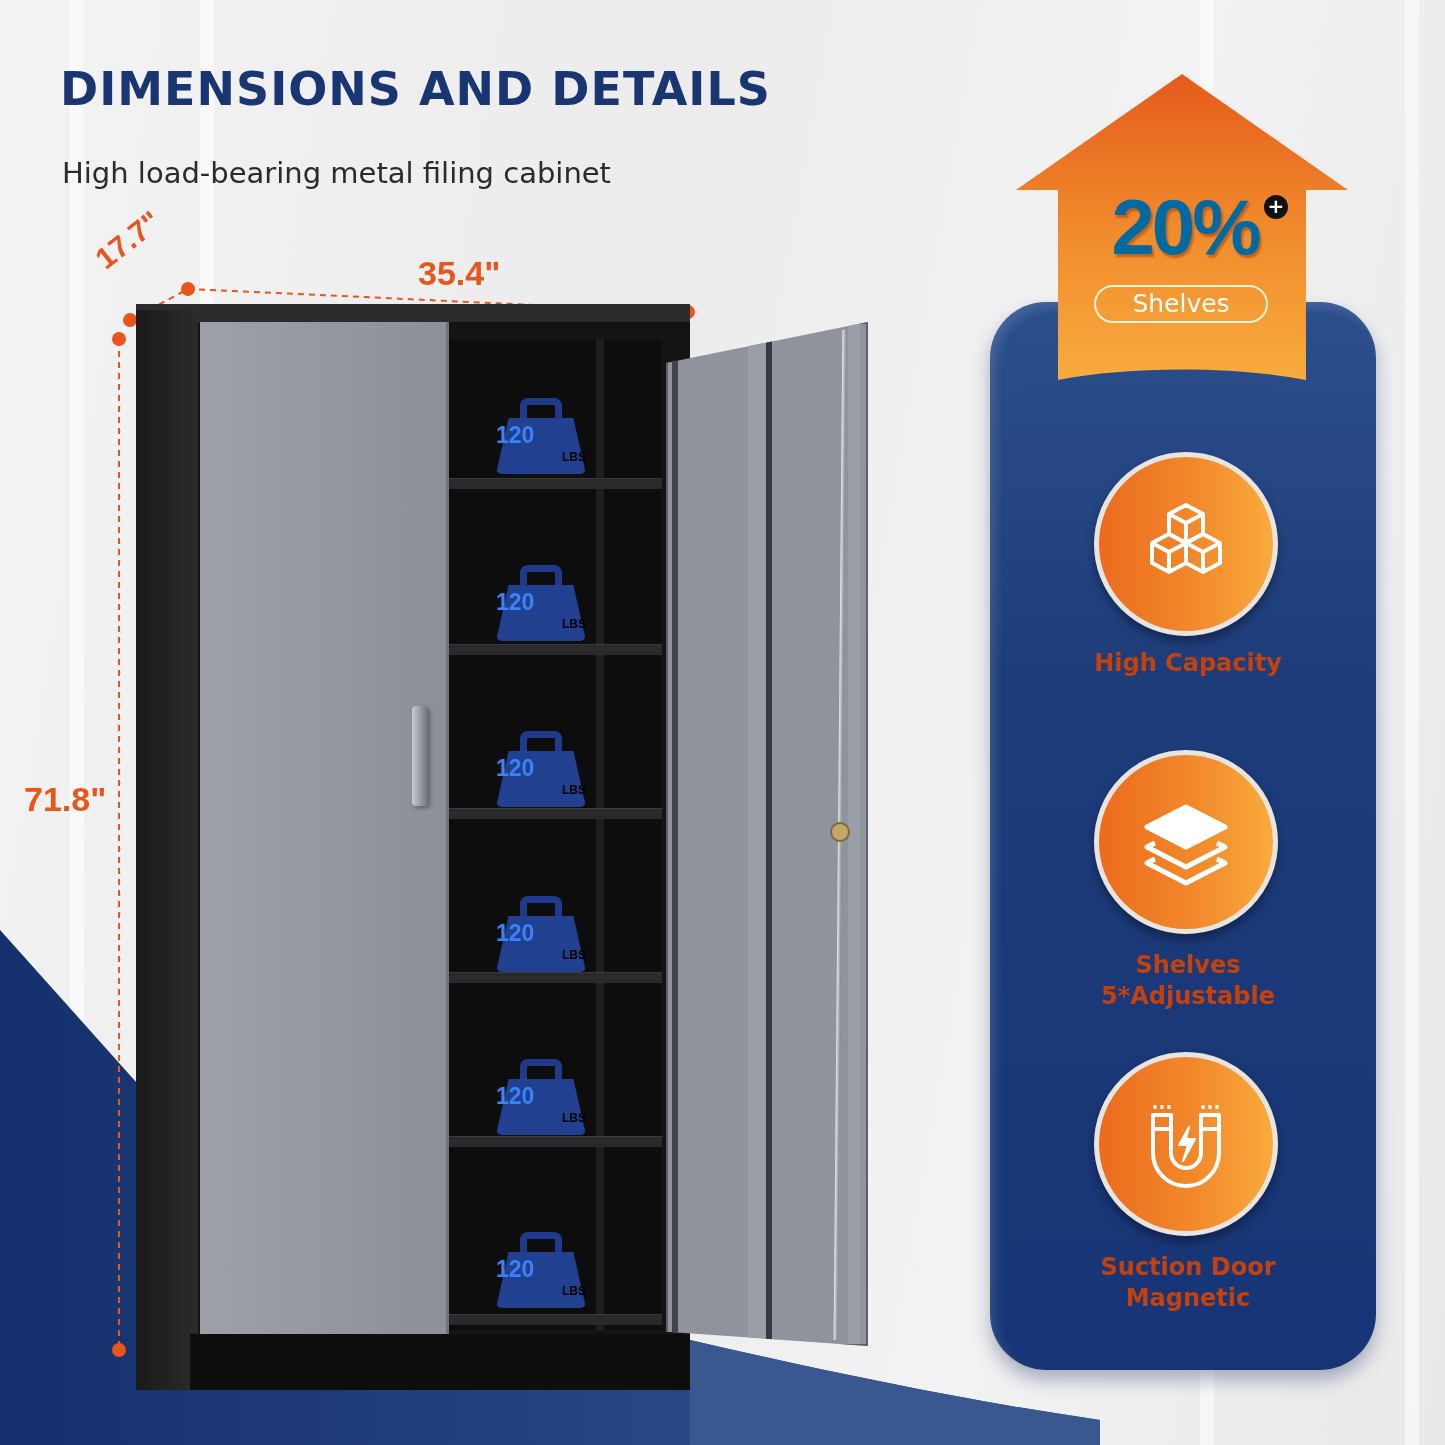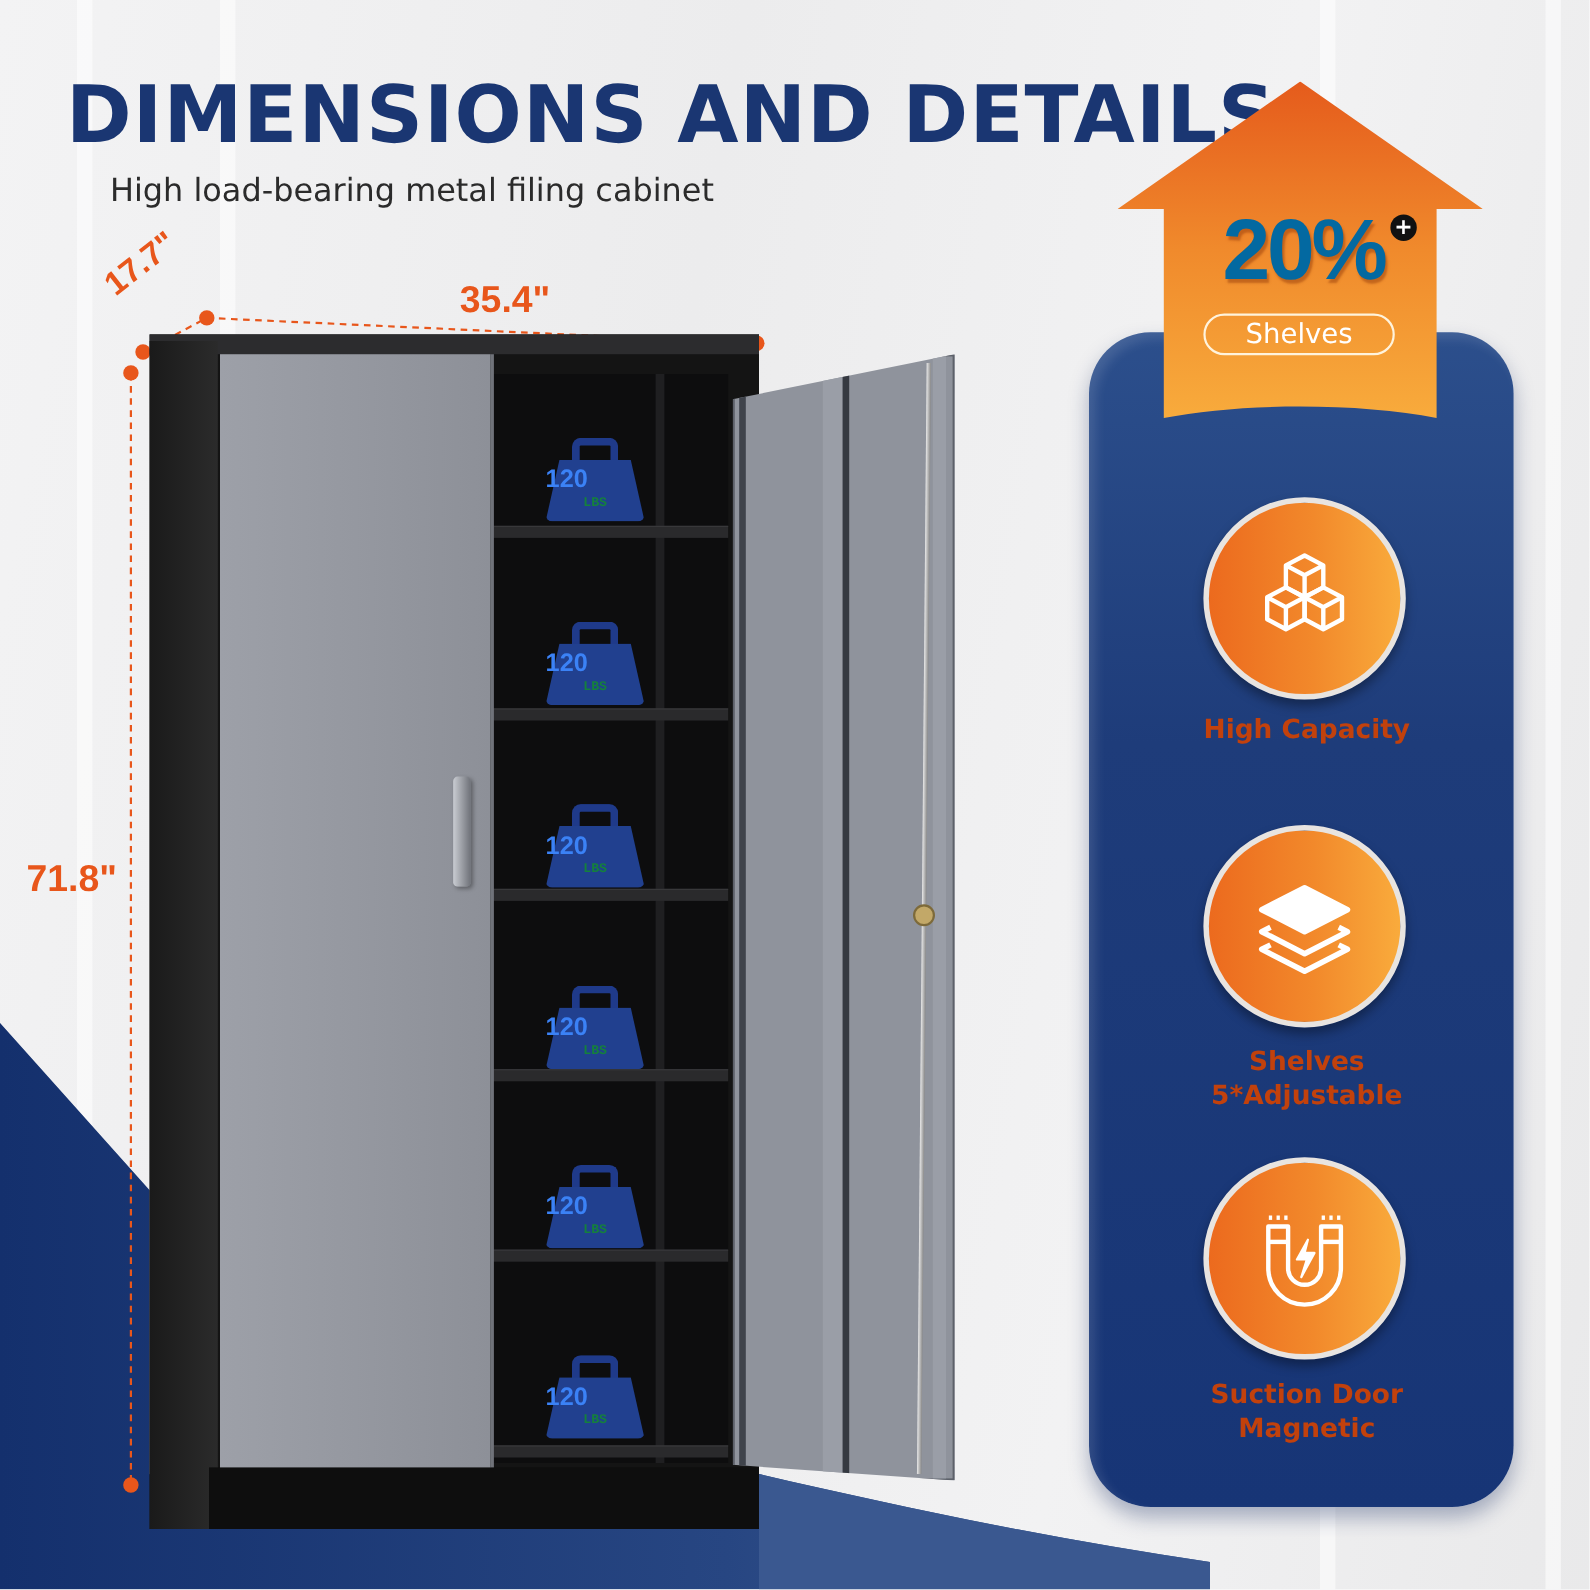--- a/index.html
+++ b/index.html
@@ -11,26 +11,26 @@
   .abs { position: absolute; }
 
   
   .stripe { position: absolute; top: 0; height: 1445px; width: 14px; background: rgba(255,255,255,0.55); }
 
   
   .floor { position: absolute; left: 0; top: 0; width: 1445px; height: 1445px; }
 
   
   .title {
-    left: 60px; top: 62px; font-size: 72px; font-weight: 800; color: #1a3672;
+    left: 60px; top: 62px; font-size: 46px; font-weight: 800; color: #1a3672;
     letter-spacing: 1px; font-family: "DejaVu Sans", sans-serif; white-space: nowrap;
   }
   .subtitle {
     left: 62px; top: 156px; font-size: 29px; color: #2b2b2b;
-    font-family: "DejaVu Sans", sans-serif; white-space: nowrap; margin-left: 38px;
+    font-family: "DejaVu Sans", sans-serif; white-space: nowrap;
   }
 
   
   .dim { color: #e8561b; font-weight: 700; font-family: "Liberation Sans", sans-serif; white-space: nowrap; }
   .dim-width { left: 418px; top: 254px; font-size: 34px; }
   .dim-depth { left: 110px; top: 242px; font-size: 30px; transform: rotate(-38deg); transform-origin: left bottom; }
   .dim-height { left: 24px; top: 780px; font-size: 34px; }
 
   
   .cab-body { left: 136px; top: 304px; width: 554px; height: 1086px; background: #141414; }
@@ -68,22 +68,22 @@
   }
   .weight .bell {
     position: absolute; left: 0; top: 20px; width: 90px; height: 56px; background: #21408f;
     clip-path: polygon(14% 0, 86% 0, 100% 100%, 0 100%); border-radius: 6px;
   }
   .weight .num {
     position: absolute; left: 0; width: 90px; top: 24px; color: #3b82f6;
     font-weight: 800; font-size: 23px; font-family: "Liberation Sans", sans-serif;
   }
   .weight .unit {
-    position: absolute; left: 0; width: 90px; top: 52px; text-align: center; color: #15803d;
-    font-weight: 700; font-size: 12px; font-family: Liberation Mono, monospace;
+    position: absolute; left: 0; width: 90px; top: 52px; text-align: right; color: #000000;
+    font-weight: 700; font-size: 12px; font-family: Liberation Sans, sans-serif;
   }
 
   
   .panel {
     left: 990px; top: 302px; width: 386px; height: 1068px; border-radius: 56px;
     background: linear-gradient(180deg, #2c4f8c 0%, #1e3c7a 35%, #173576 100%);
     box-shadow: 0 10px 18px rgba(30,50,100,0.35), inset 6px 6px 10px rgba(255,255,255,0.12);
   }
   .arrow { left: 1016px; top: 74px; width: 332px; height: 310px; }
   .pct {

